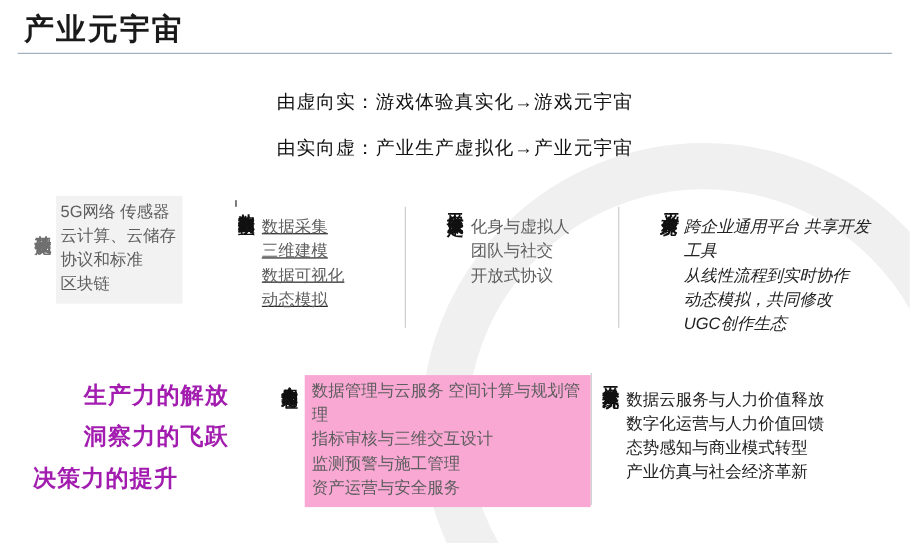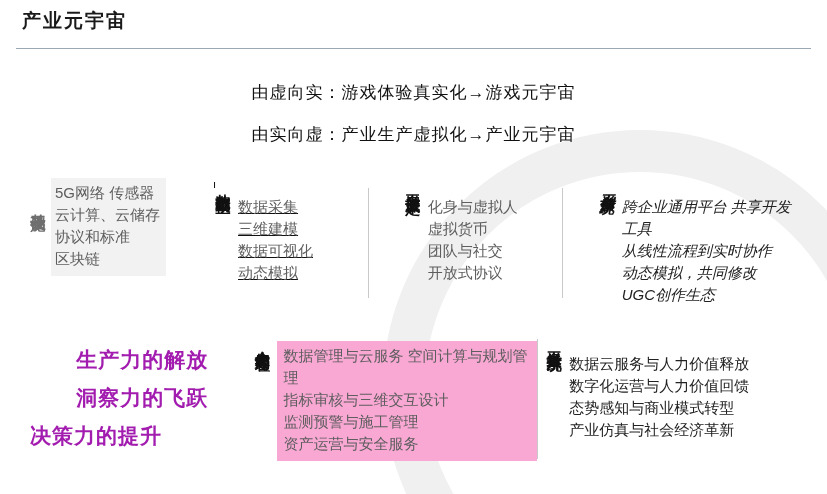--- a/index.html
+++ b/index.html
@@ -41,21 +41,21 @@
     height: 320px;
     background: #ffffff;
     z-index: 0;
   }
 
   
   .title {
     position: absolute;
     left: 22px;
     top: 8px;
-    font-size: 19px;
+    font-size: 27px;
     font-weight: bold;
     letter-spacing: 2px;
     color: #1a1a1a;
     z-index: 3;
   }
   .title-rule {
     position: absolute;
     left: 16px;
     top: 48px;
     width: 795px;
@@ -186,21 +186,20 @@
         <div class="cell-text">动态模拟</div>
       </div>
     </div>
 
     <div class="divider" style="height:110px;margin-top:10px;"></div>
 
     <div class="b1-col" style="width:160px;margin-left:8px;">
       <div class="vlabel" style="margin-top:4px;">平台底层设定</div>
       <div style="margin-left:6px;margin-top:18px;">
         <div class="cell-text">化身与虚拟人</div>
-        <div class="cell-text">虚拟货币</div>
         <div class="cell-text">团队与社交</div>
         <div class="cell-text">开放式协议</div>
       </div>
     </div>
 
     <div class="divider" style="height:110px;margin-top:10px;"></div>
 
     <div class="b1-col" style="width:250px;margin-left:8px;font-style:italic;">
       <div class="vlabel" style="margin-top:4px;">平台创作系统</div>
       <div style="margin-left:6px;margin-top:18px;">

